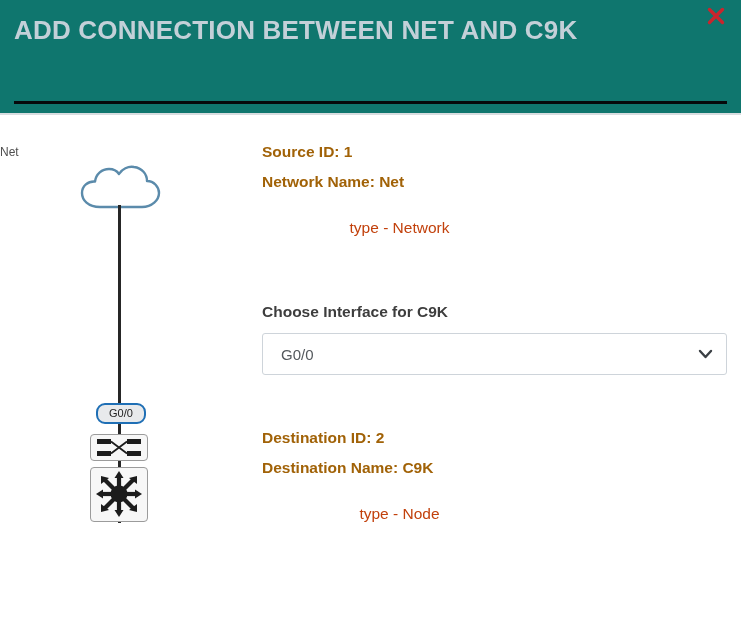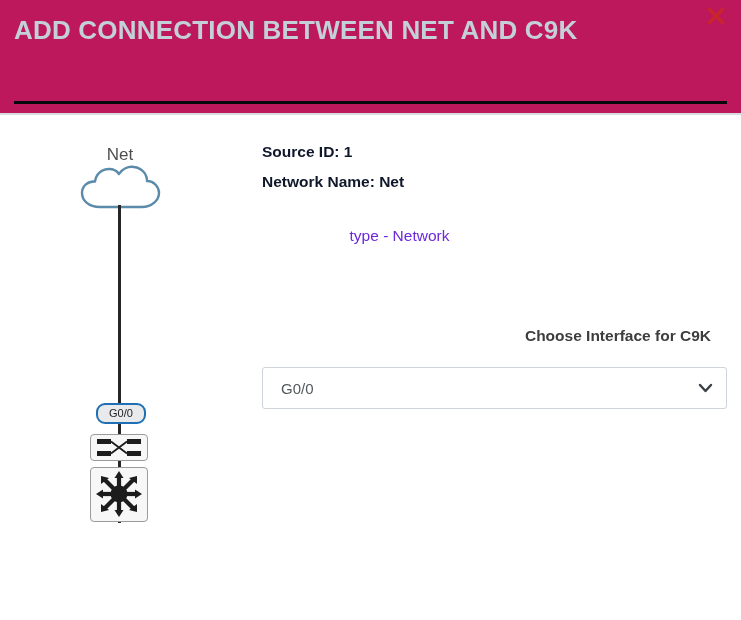--- a/index.html
+++ b/index.html
@@ -11,21 +11,21 @@
     height: 620px;
     background: #ffffff;
     font-family: "Liberation Sans", sans-serif;
     overflow: hidden;
     position: relative;
   }
 
   
   .modal-header {
     position: relative;
-    background: #be185d;
+    background: #0f766e;
     height: 113px;
     box-sizing: border-box;
     padding: 10px 60px 0 14px;
   }
   .modal-title {
     color: #c3d0d8;
     font-size: 26px;
     font-weight: bold;
     letter-spacing: 0.2px;
     line-height: 40px;
@@ -74,23 +74,22 @@
   .diagram {
     position: absolute;
     left: 0;
     top: 0;
     width: 240px;
     height: 100%;
   }
   .diagram-label {
     position: absolute;
     width: 240px;
-    text-align: center;
     color: #4f4f4f;
-    font-size: 17px;
+    font-size: 12px;
     font-family: "Liberation Sans", sans-serif;
   }
   .label-net  { top: 30px; }
   .label-c9k  { top: 420px; }
 
   .cloud-wrap {
     position: absolute;
     left: 0;
     top: 48px;
     width: 240px;
@@ -132,48 +131,47 @@
   .dev-icon svg { display: block; }
 
   
   .form-col {
     position: absolute;
     left: 262px;
     top: 0;
     right: 14px;
   }
   .info-line {
-    color: #0f172a;
+    color: #a16207;
     font-size: 15.5px;
     font-weight: bold;
     margin: 0;
     line-height: 30px;
     font-family: "Liberation Sans", sans-serif;
   }
   .info-line.first { padding-top: 22px; }
   .type-link {
     display: block;
     text-align: center;
-    color: #6d28d9;
+    color: #c2410c;
     font-size: 15.5px;
     text-decoration: none;
-    margin-top: 30px;
+    margin-top: 22px;
     width: 275px;
     font-family: "Liberation Sans", sans-serif;
   }
 
   .field-label {
     color: #3d3d3d;
     font-size: 15.5px;
     font-weight: bold;
-    margin: 16px;
+    margin: 0;
     line-height: 30px;
     padding-top: 60px;
     font-family: "Liberation Sans", sans-serif;
-    text-align: right;
   }
   .select-wrap {
     position: relative;
     margin-top: 6px;
     width: 465px;
   }
   .iface-select {
     width: 100%;
     height: 42px;
     box-sizing: border-box;
@@ -308,15 +306,20 @@
       <select class="iface-select">
         <option>G0/0</option>
       </select>
       <span class="select-chevron">
         <svg width="15" height="12" viewBox="0 0 15 12" aria-hidden="true">
           <path d="M2 3 L7.5 9 L13 3" fill="none" stroke="#3b4045" stroke-width="2.4" stroke-linecap="round" stroke-linejoin="round"></path>
         </svg>
       </span>
     </div>
 
+    <div class="dest-block">
+      <p class="info-line">Destination ID: 2</p>
+      <p class="info-line">Destination Name: C9K</p>
+      <a href="#" class="type-link">type - Node</a>
+    </div>
 
   </div>
 </div>
 
 </body></html>

